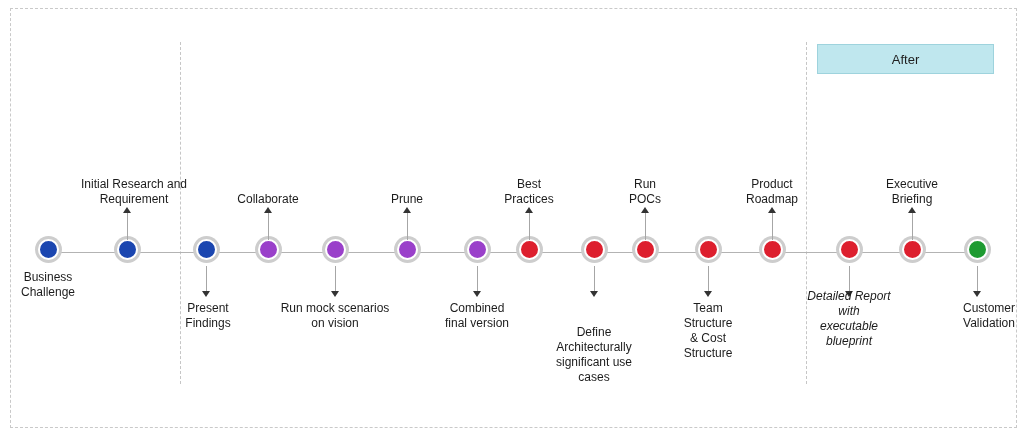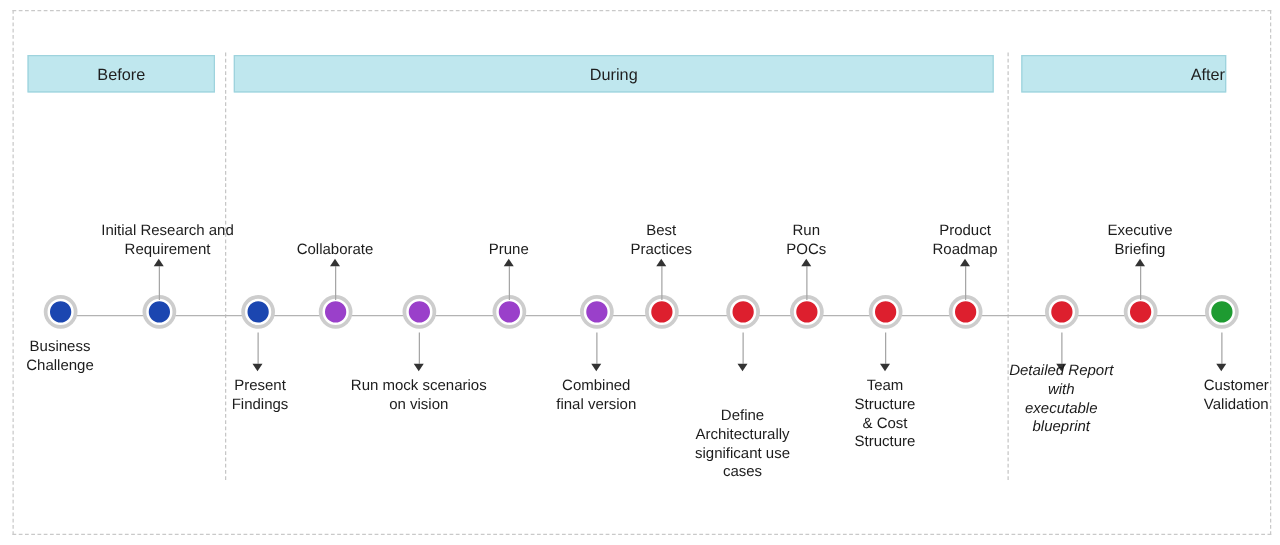--- a/index.html
+++ b/index.html
@@ -45,27 +45,21 @@
     font-size:12px;line-height:15px;text-align:center;
     white-space:pre-line;width:max-content;max-width:130px;color:#1c1c1c;
   }
 </style>
 </head>
 <body>
 
 <div class="canvas">
   <div class="outer-border"></div>
 
-  <div class="phase-header" style="left:22px;width:150px;">
-    <span>Before</span>
-  </div>
-  <div class="phase-header" style="left:187px;width:608px;">
-    <span>During</span>
-  </div>
-  <div class="phase-header" style="left:817px;width:164px;justify-content:flex-end;">
+  <div class="phase-header" style="left:817px;width:177px;">
     <span>After</span>
   </div>
 
   <div class="phase-separator" style="left:180px;"></div>
   <div class="phase-separator" style="left:806px;"></div>
 
   <div class="timeline-line"></div>
 
   <div id="timeline-layer">
       <div class="dot" style="left: 37.5px; top: 239px; background: rgb(27, 70, 176);"></div>

